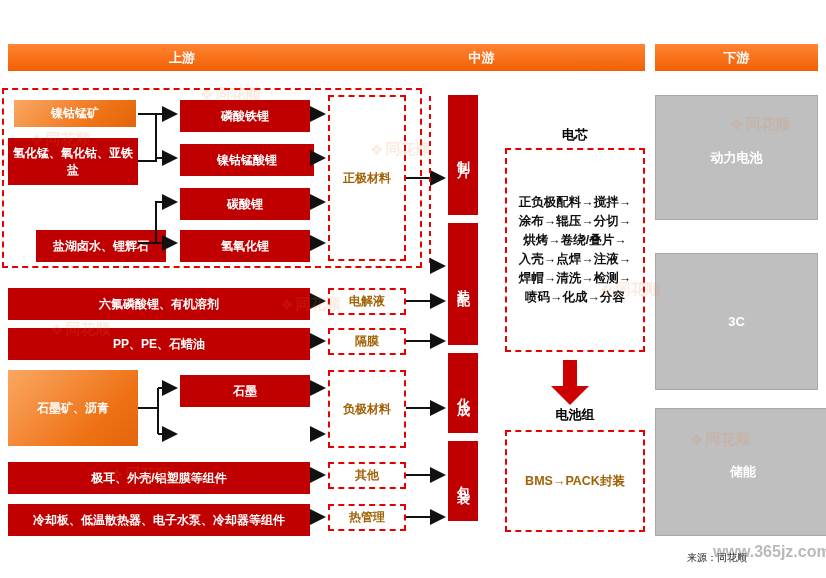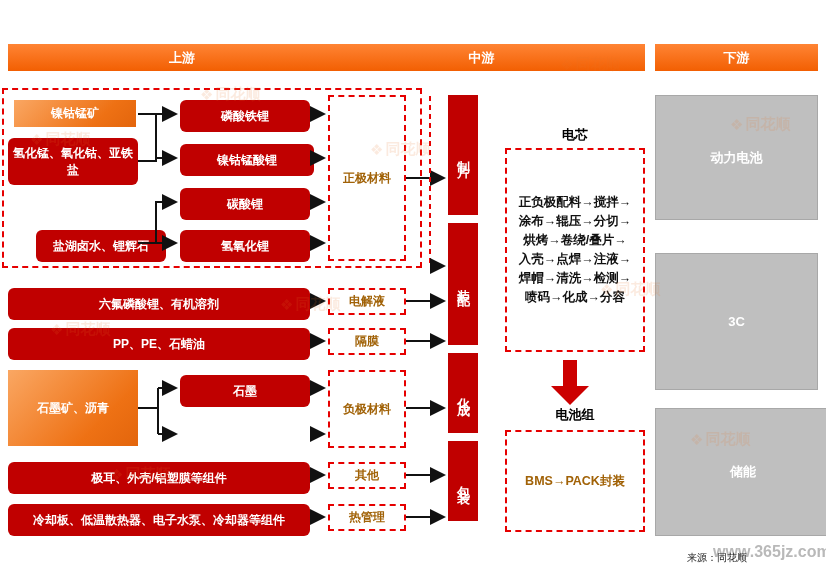--- a/index.html
+++ b/index.html
@@ -3,21 +3,21 @@
 <meta charset="utf-8">
 <style>
   html,body{margin:0;padding:0;background:#fff;}
   body{font-family:"Liberation Sans","DejaVu Sans",sans-serif;}
   .canvas{position:relative;width:826px;height:578px;background:#fff;overflow:hidden;}
   .abs{position:absolute;box-sizing:border-box;}
   .title{font-size:15px;font-weight:700;color:#000;z-index:2;}
   .hdr{height:27px;background:linear-gradient(180deg,#ff8434,#f25f02);color:#fff;font-size:13px;
        font-weight:700;display:flex;align-items:center;justify-content:center;z-index:1;}
   .rbox{background:#c00000;color:#fff;font-weight:700;font-size:12px;display:flex;align-items:center;
-        justify-content:center;text-align:center;line-height:1.35;padding:16px 5px;z-index:1;border-radius:6px;}
+        justify-content:center;text-align:center;line-height:1.35;padding:16px 5px;z-index:1;}
   .obox{background:linear-gradient(135deg,#faa763 0%,#ee7114 70%,#e3650c 100%);color:#fff;font-weight:700;
         font-size:12px;display:flex;align-items:center;justify-content:center;text-align:center;
         line-height:1.4;padding:0 6px;z-index:1;}
   .dbox{background:#fff;border:2px dashed #e60000;color:#a16207;font-weight:700;font-size:12px;display:flex;
         align-items:center;justify-content:center;text-align:center;z-index:1;}
   .stage{background:#c00000;color:#fff;font-weight:700;font-size:13px;display:flex;align-items:center;
         justify-content:center;writing-mode:vertical-lr;text-orientation:upright;letter-spacing:5px;z-index:1;}
   .gbox{background:#bfbfbf;border:1px solid #a8a8a8;color:#fff;font-weight:700;font-size:13px;display:flex;
         align-items:center;justify-content:center;z-index:1;}
   .outer-dash{border:2px dashed #e60000;z-index:0;}

